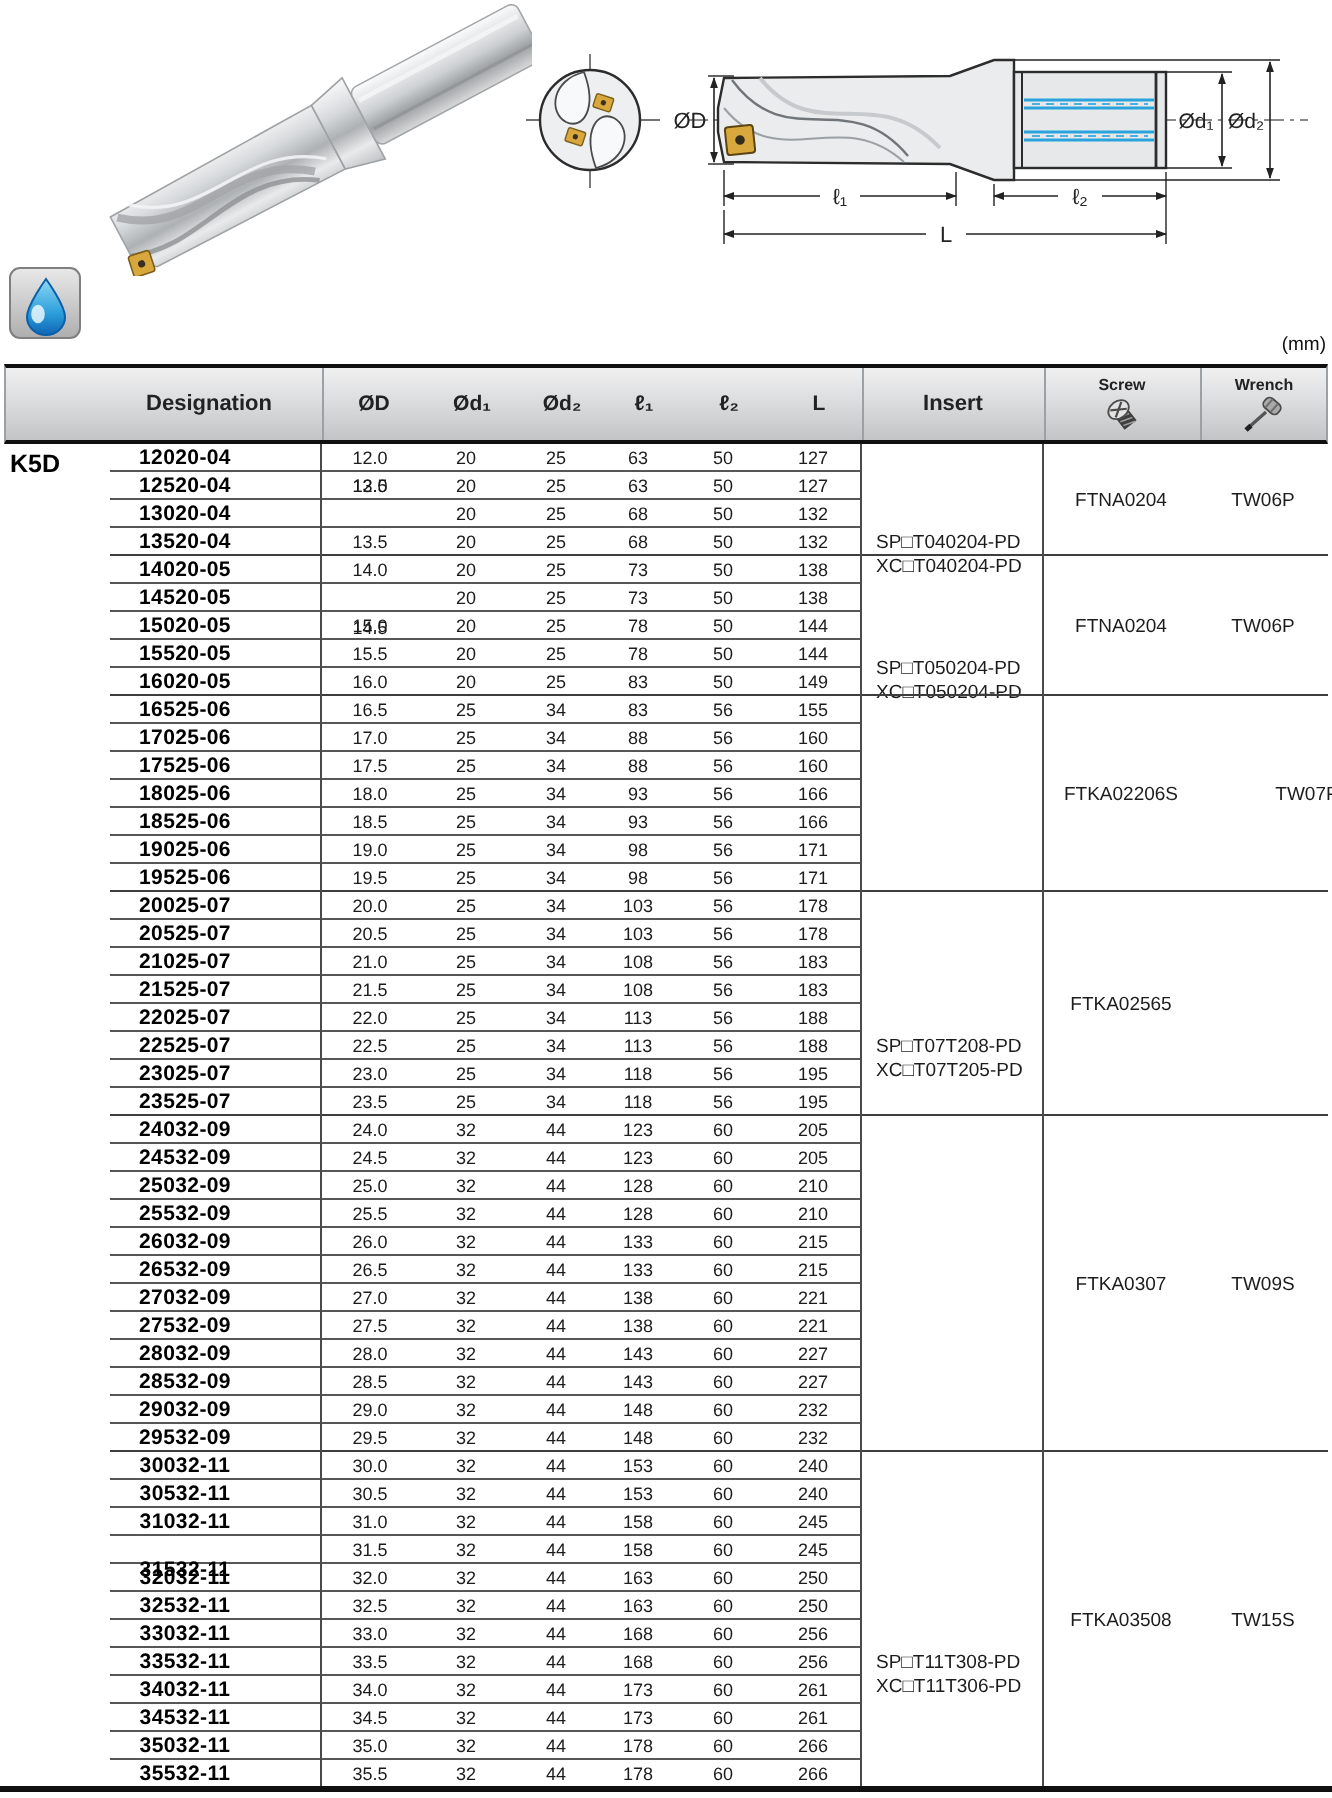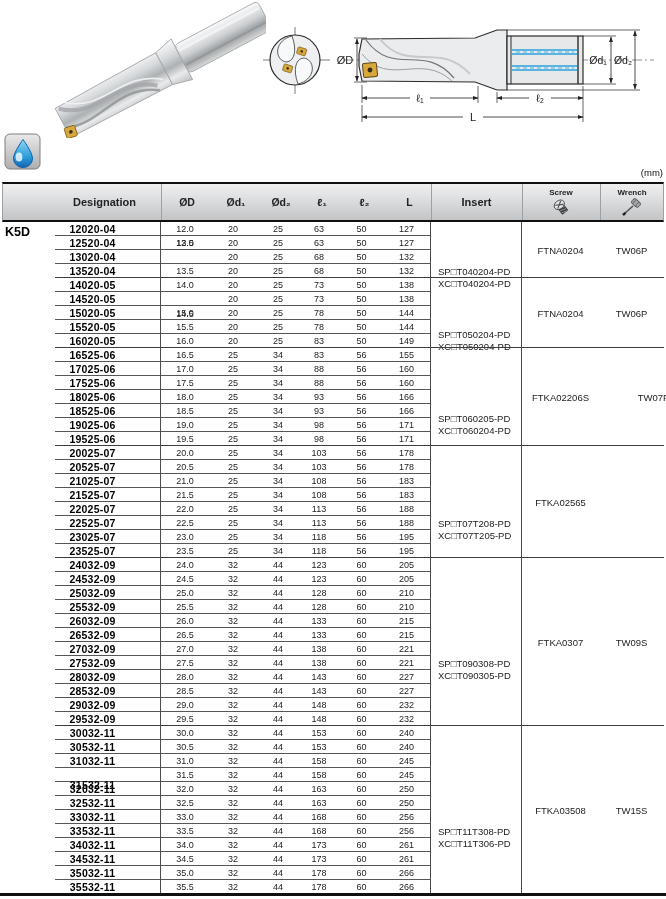--- a/index.html
+++ b/index.html
@@ -607,37 +607,29 @@
       <div class="gcell" style="left: 522px; top: 0px; width: 77px; height: 56px;">FTNA0204</div>
       <div class="gcell" style="left: 599px; top: 0px; width: 65px; height: 56px;">TW06P</div>
       <div class="gline" style="top: 55px;"></div>
       <div class="gcell insert" style="left: 431px; top: 56px; width: 88px; height: 70px;">
         <div>SP□T050204-PD</div>
         <div>XC□T050204-PD</div>
       </div>
       <div class="gcell" style="left: 522px; top: 56px; width: 77px; height: 70px;">FTNA0204</div>
       <div class="gcell" style="left: 599px; top: 56px; width: 65px; height: 70px;">TW06P</div>
       <div class="gline" style="top: 125px;"></div>
-      <div class="gcell insert" style="left: 431px; top: 126px; width: 88px; height: 98px;">
-        <div>SP□T060205-PD</div>
-        <div>XC□T060204-PD</div>
-      </div>
       <div class="gcell" style="left: 522px; top: 126px; width: 77px; height: 98px;">FTKA02206S</div>
       <div class="gcell" style="left: 621px; top: 126px; width: 65px; height: 98px;">TW07P</div>
       <div class="gline" style="top: 223px;"></div>
       <div class="gcell insert" style="left: 431px; top: 224px; width: 88px; height: 112px;">
         <div>SP□T07T208-PD</div>
         <div>XC□T07T205-PD</div>
       </div>
       <div class="gcell" style="left: 522px; top: 224px; width: 77px; height: 112px;">FTKA02565</div>
       <div class="gline" style="top: 335px;"></div>
-      <div class="gcell insert" style="left: 431px; top: 336px; width: 88px; height: 168px;">
-        <div>SP□T090308-PD</div>
-        <div>XC□T090305-PD</div>
-      </div>
       <div class="gcell" style="left: 522px; top: 336px; width: 77px; height: 168px;">FTKA0307</div>
       <div class="gcell" style="left: 599px; top: 336px; width: 65px; height: 168px;">TW09S</div>
       <div class="gline" style="top: 503px;"></div>
       <div class="gcell insert" style="left: 431px; top: 504px; width: 88px; height: 168px;">
         <div>SP□T11T308-PD</div>
         <div>XC□T11T306-PD</div>
       </div>
       <div class="gcell" style="left: 522px; top: 504px; width: 77px; height: 168px;">FTKA03508</div>
       <div class="gcell" style="left: 599px; top: 504px; width: 65px; height: 168px;">TW15S</div>
     </div>

